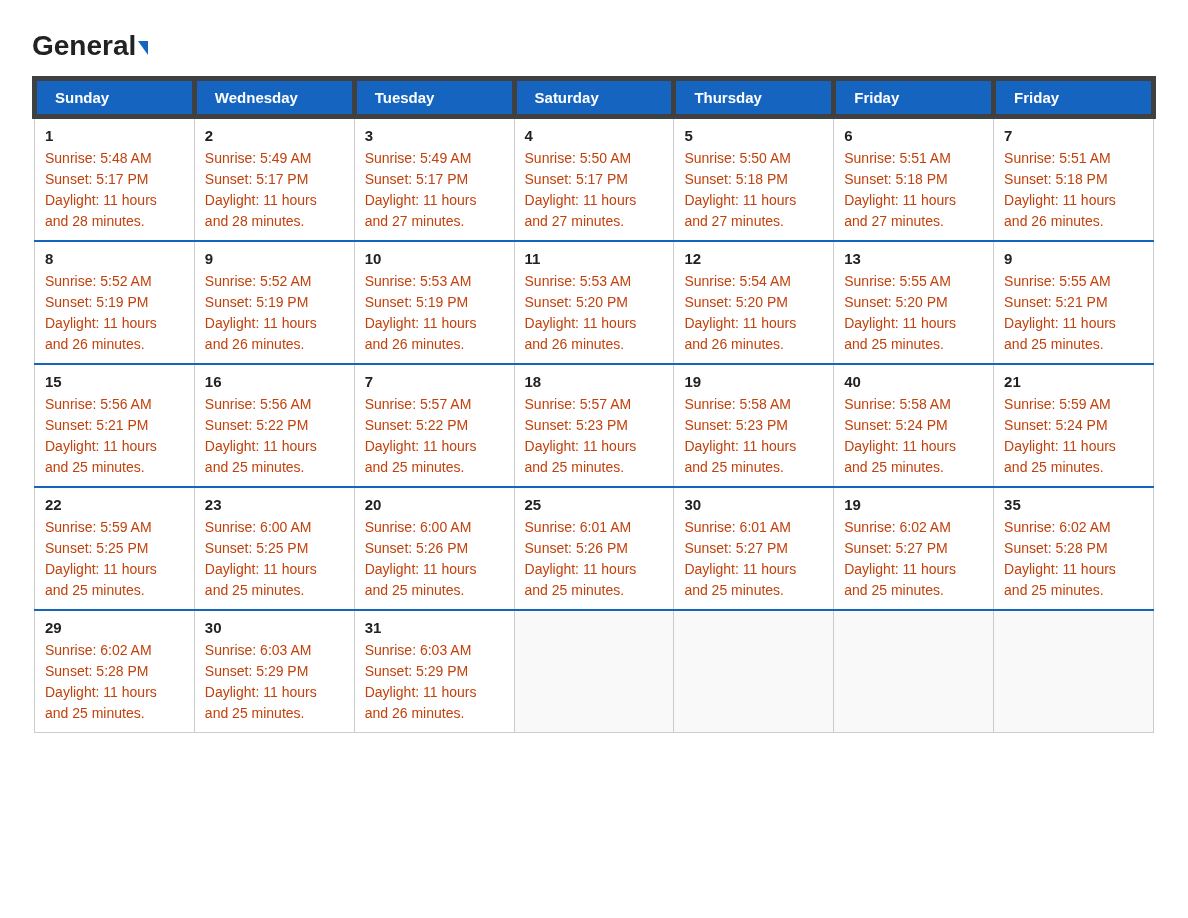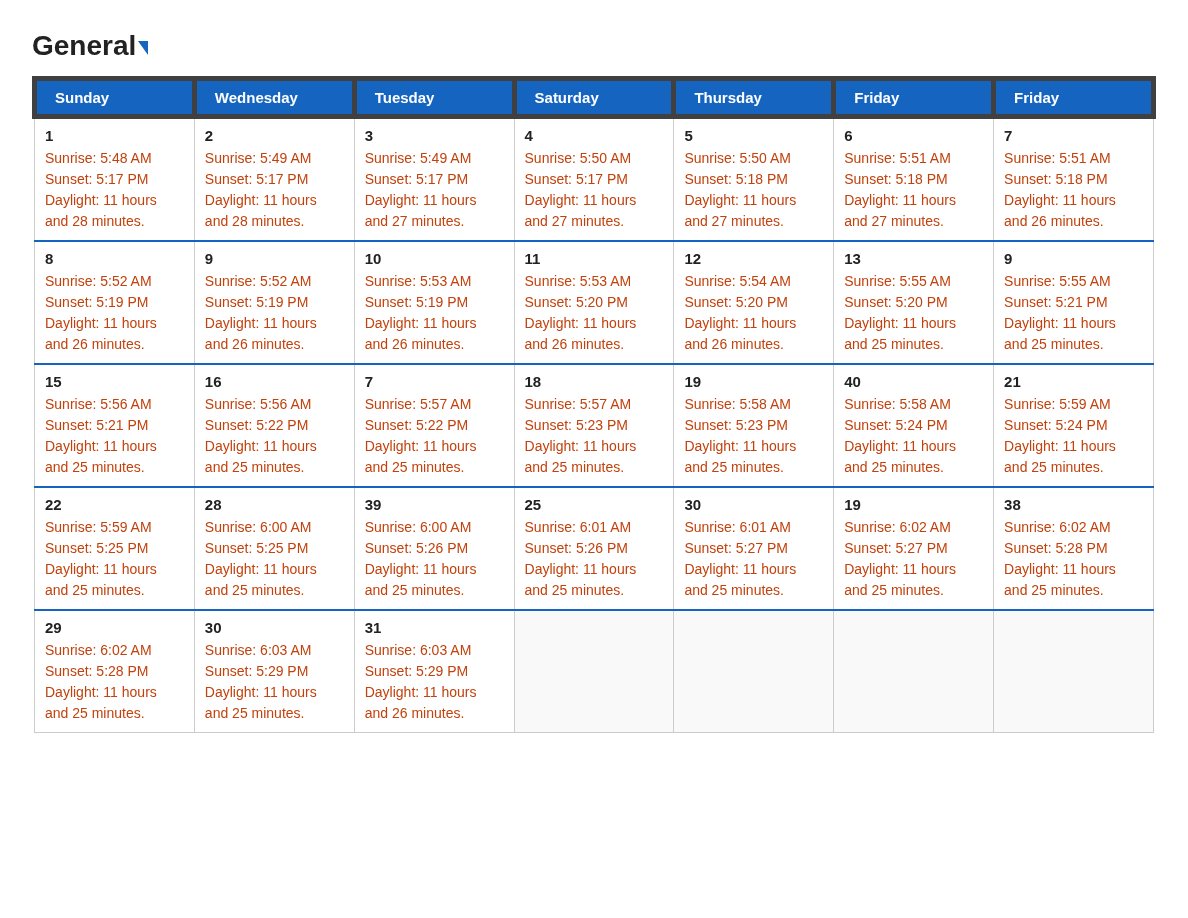--- a/index.html
+++ b/index.html
@@ -219,41 +219,41 @@
           <div class="day-number">21</div>
           <div class="day-info">Sunrise: 5:59 AM<br>Sunset: 5:24 PM<br>Daylight: 11 hours<br>and 25 minutes.</div>
         </td>
       </tr>
       <tr>
         <td>
           <div class="day-number">22</div>
           <div class="day-info">Sunrise: 5:59 AM<br>Sunset: 5:25 PM<br>Daylight: 11 hours<br>and 25 minutes.</div>
         </td>
         <td>
-          <div class="day-number">28</div>
+          <div class="day-number">23</div>
           <div class="day-info">Sunrise: 6:00 AM<br>Sunset: 5:25 PM<br>Daylight: 11 hours<br>and 25 minutes.</div>
         </td>
         <td>
-          <div class="day-number">39</div>
+          <div class="day-number">20</div>
           <div class="day-info">Sunrise: 6:00 AM<br>Sunset: 5:26 PM<br>Daylight: 11 hours<br>and 25 minutes.</div>
         </td>
         <td>
           <div class="day-number">25</div>
           <div class="day-info">Sunrise: 6:01 AM<br>Sunset: 5:26 PM<br>Daylight: 11 hours<br>and 25 minutes.</div>
         </td>
         <td>
           <div class="day-number">30</div>
           <div class="day-info">Sunrise: 6:01 AM<br>Sunset: 5:27 PM<br>Daylight: 11 hours<br>and 25 minutes.</div>
         </td>
         <td>
           <div class="day-number">19</div>
           <div class="day-info">Sunrise: 6:02 AM<br>Sunset: 5:27 PM<br>Daylight: 11 hours<br>and 25 minutes.</div>
         </td>
         <td>
-          <div class="day-number">38</div>
+          <div class="day-number">35</div>
           <div class="day-info">Sunrise: 6:02 AM<br>Sunset: 5:28 PM<br>Daylight: 11 hours<br>and 25 minutes.</div>
         </td>
       </tr>
       <tr>
         <td>
           <div class="day-number">29</div>
           <div class="day-info">Sunrise: 6:02 AM<br>Sunset: 5:28 PM<br>Daylight: 11 hours<br>and 25 minutes.</div>
         </td>
         <td>
           <div class="day-number">30</div>

